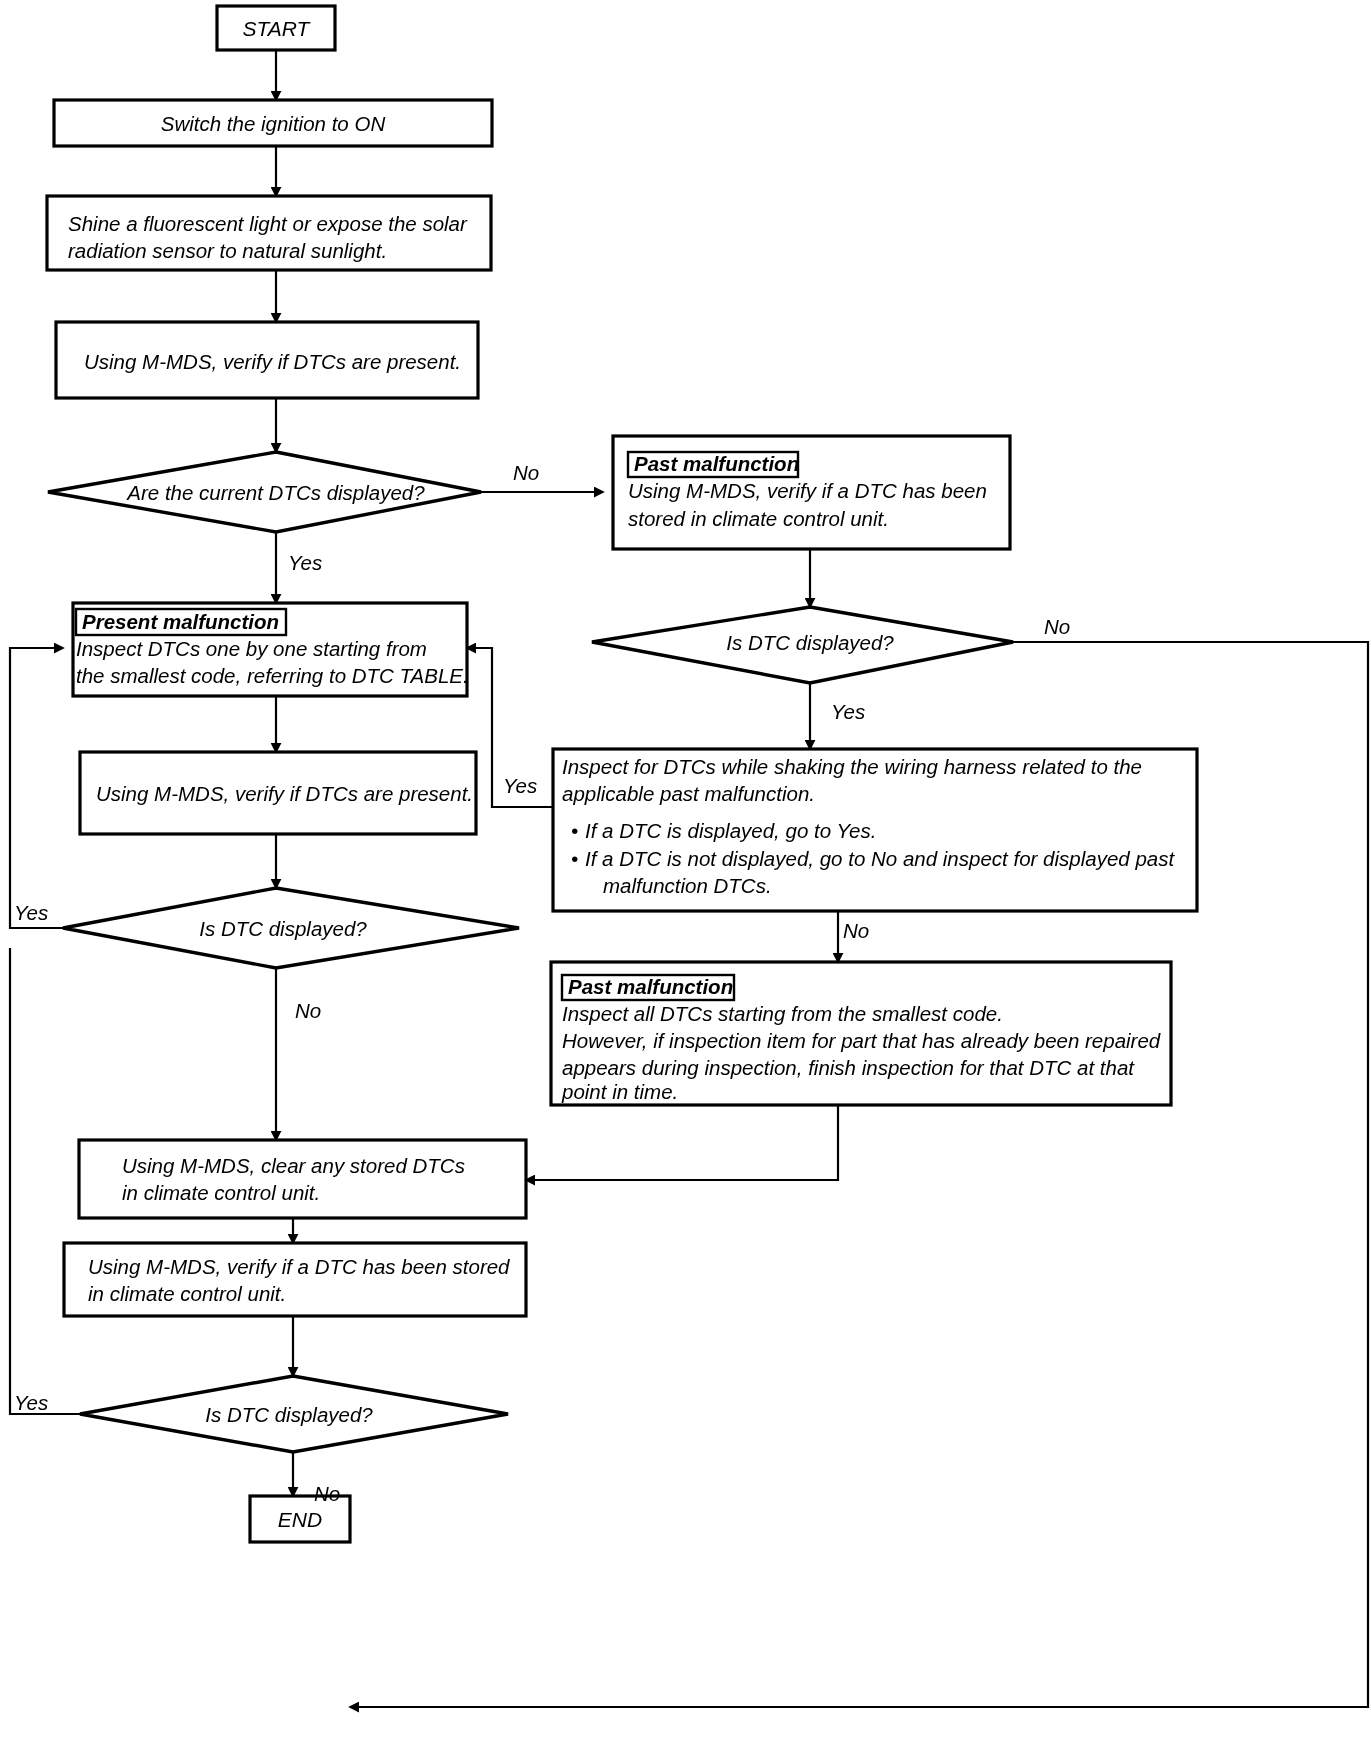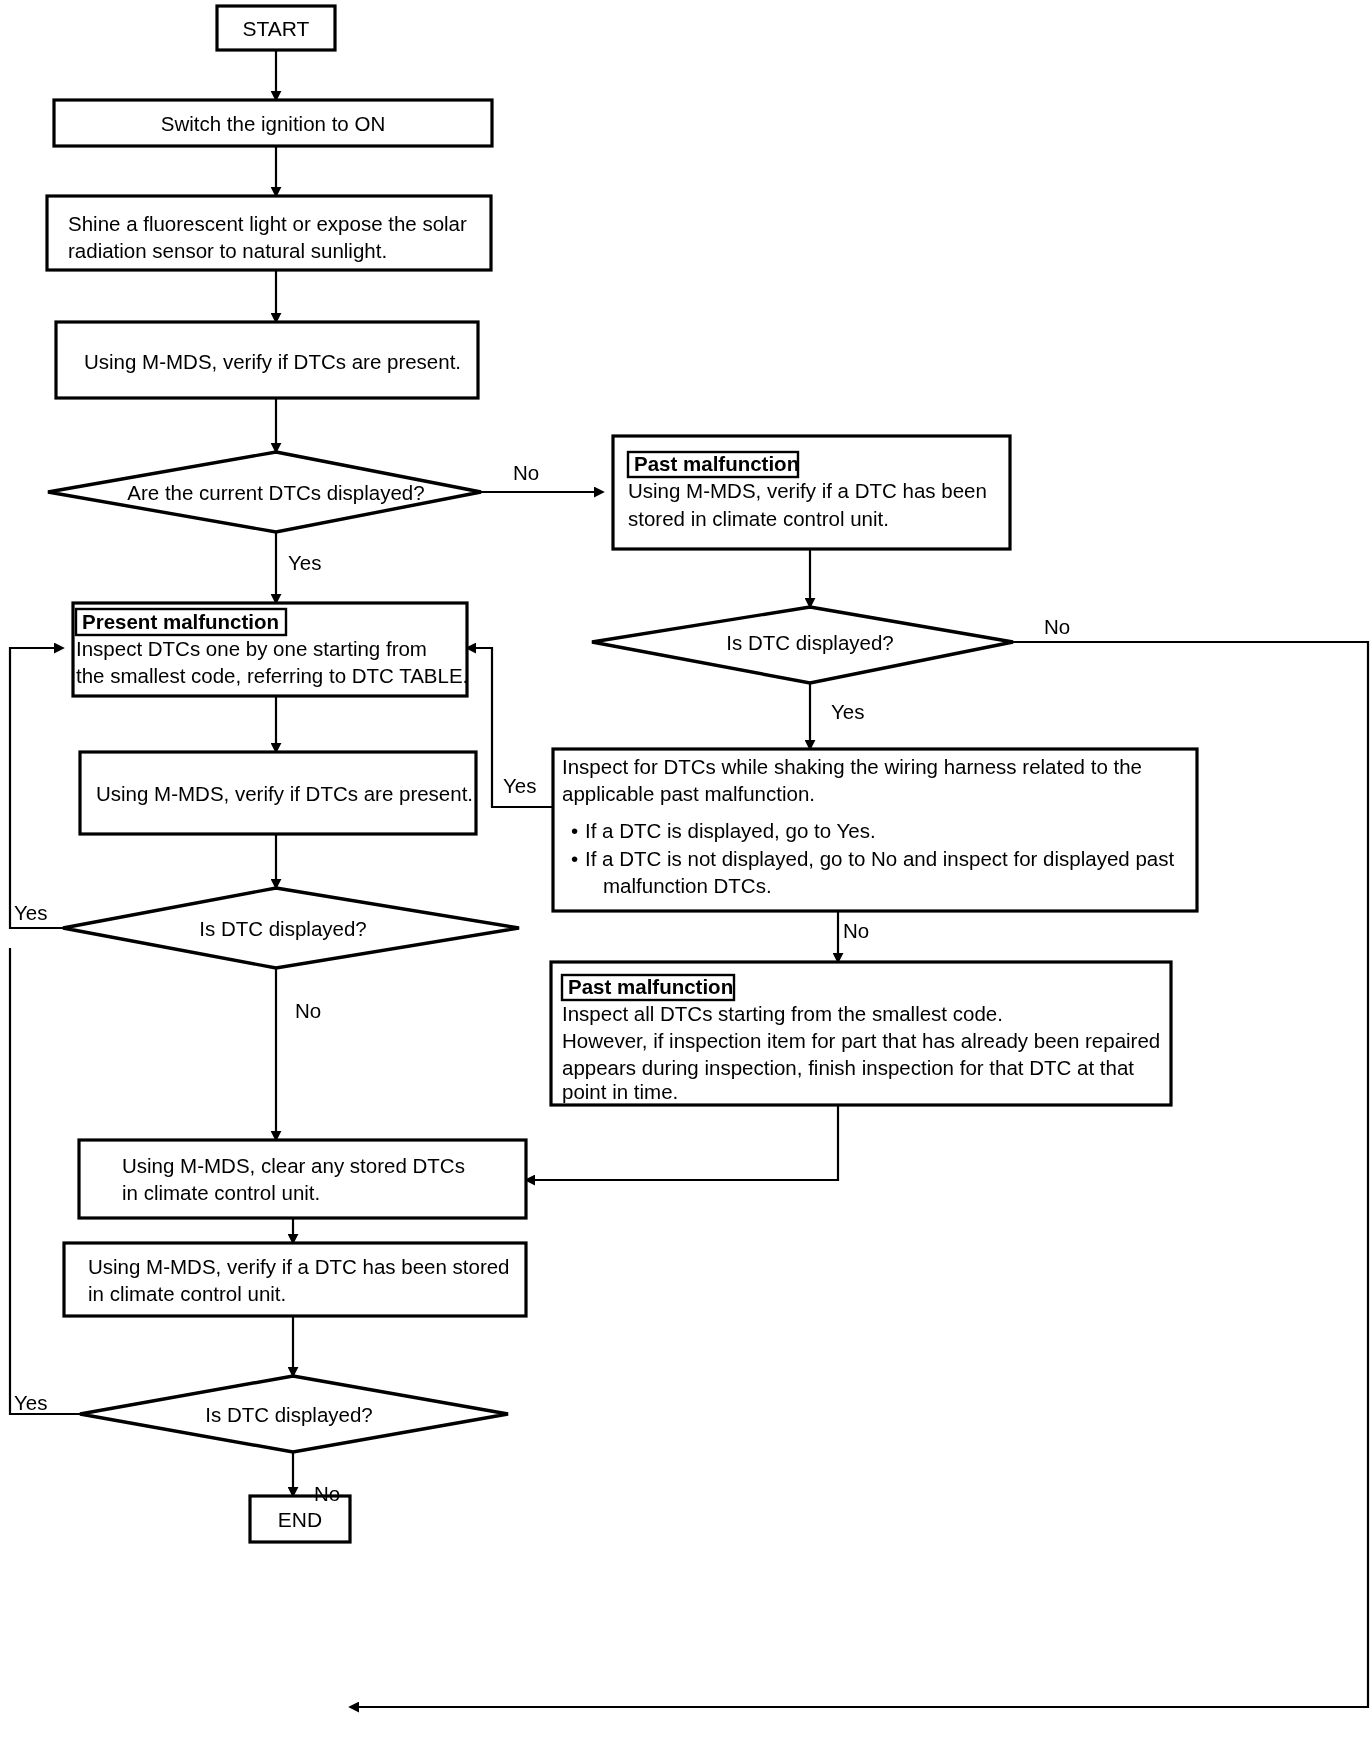--- a/index.html
+++ b/index.html
@@ -9,20 +9,21 @@
   }
   body {
     font-family: "Liberation Sans", sans-serif;
   }
   #chart-root {
     position: relative;
     width: 1371px;
     height: 1740px;
     background: #ffffff;
     overflow: hidden;
+    font-style: italic;
   }
   svg.flow {
     position: absolute;
     top: 0;
     left: 0;
     width: 1371px;
     height: 1740px;
   }
   .node-rect {
     fill: #ffffff;

